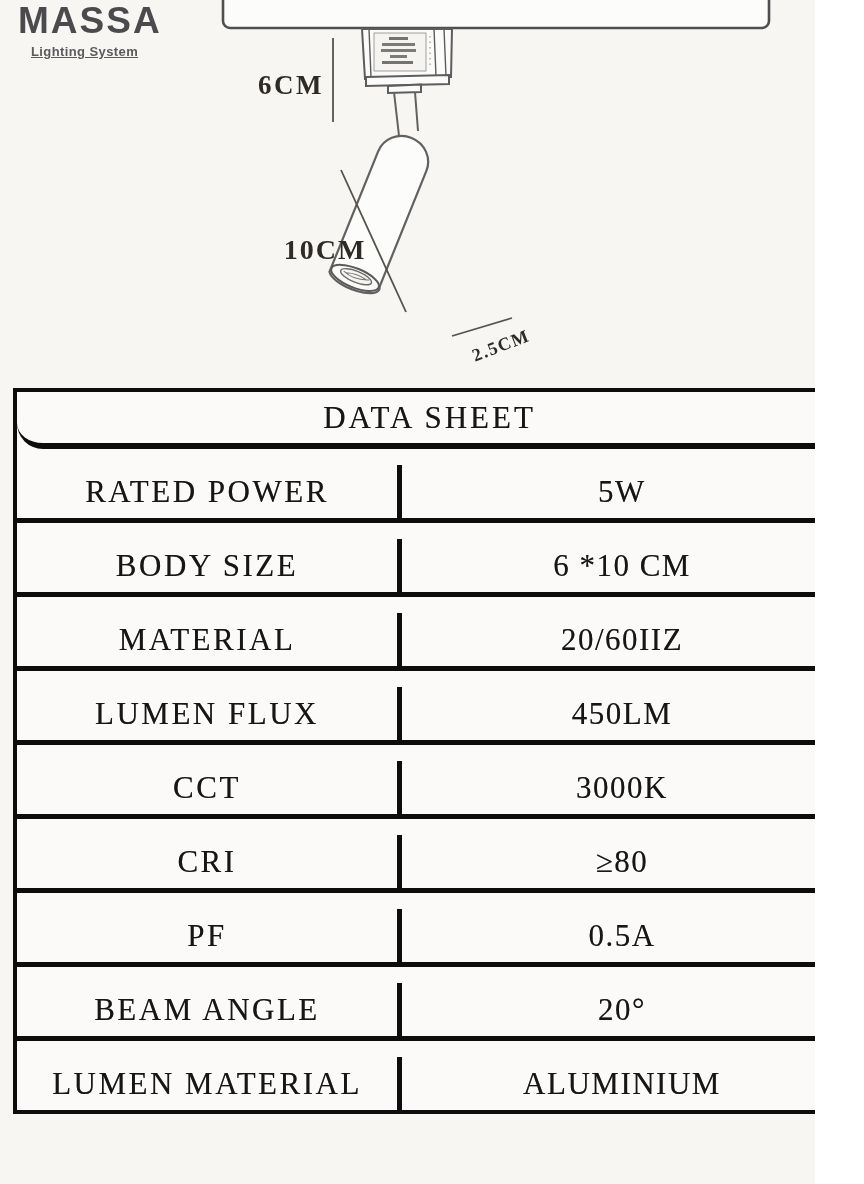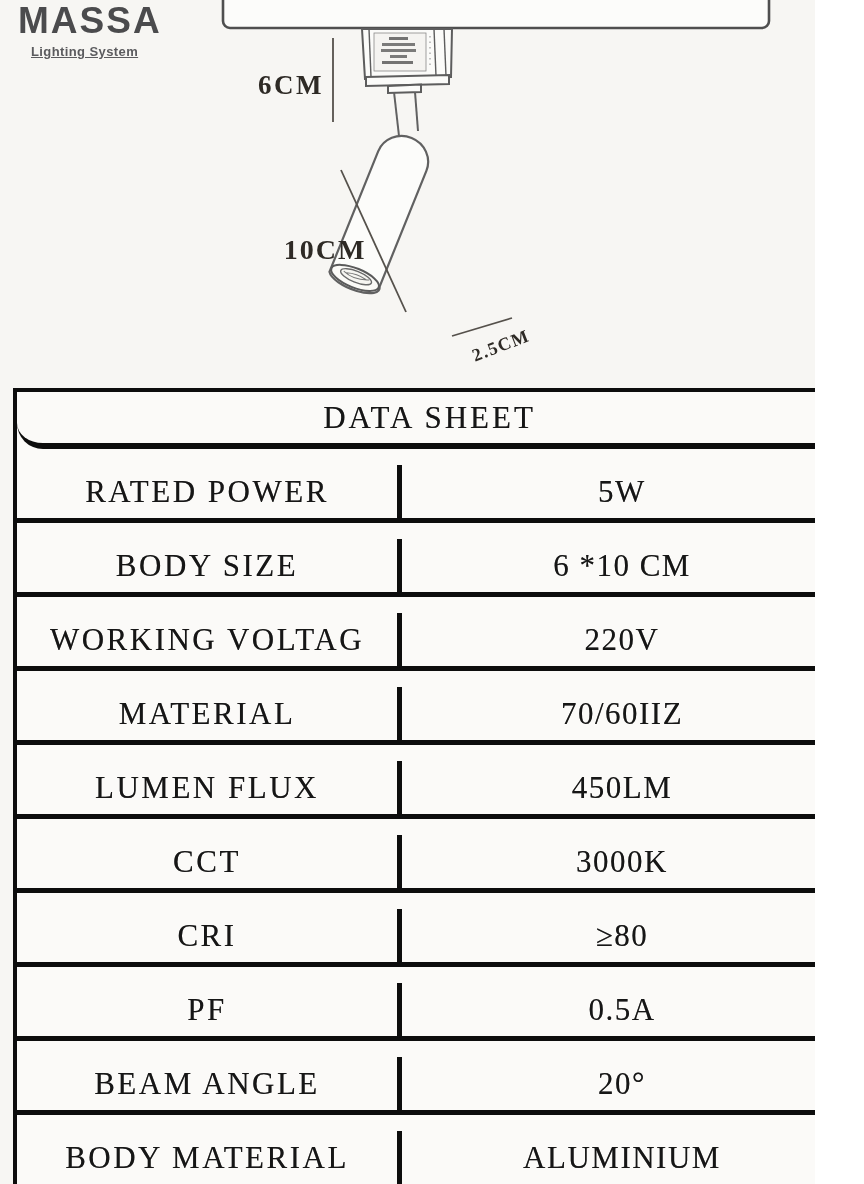--- a/index.html
+++ b/index.html
@@ -158,26 +158,22 @@
 
     <div class="row">
       <div class="cell label">RATED POWER</div>
       <div class="cell value">5W</div>
     </div>
     <div class="row">
       <div class="cell label">BODY SIZE</div>
       <div class="cell value">6 *10 CM</div>
     </div>
     <div class="row">
-      <div class="cell label">WORKING VOLTAG</div>
-      <div class="cell value">220V</div>
-    </div>
-    <div class="row">
       <div class="cell label">MATERIAL</div>
-      <div class="cell value">70/60IIZ</div>
+      <div class="cell value">20/60IIZ</div>
     </div>
     <div class="row">
       <div class="cell label">LUMEN FLUX</div>
       <div class="cell value">450LM</div>
     </div>
     <div class="row">
       <div class="cell label">CCT</div>
       <div class="cell value">3000K</div>
     </div>
     <div class="row">
@@ -186,18 +182,18 @@
     </div>
     <div class="row">
       <div class="cell label">PF</div>
       <div class="cell value">0.5A</div>
     </div>
     <div class="row">
       <div class="cell label">BEAM ANGLE</div>
       <div class="cell value">20°</div>
     </div>
     <div class="row">
-      <div class="cell label">BODY MATERIAL</div>
+      <div class="cell label">LUMEN MATERIAL</div>
       <div class="cell value">ALUMINIUM</div>
     </div>
   </div>
 
 </div>
 
 </body></html>

